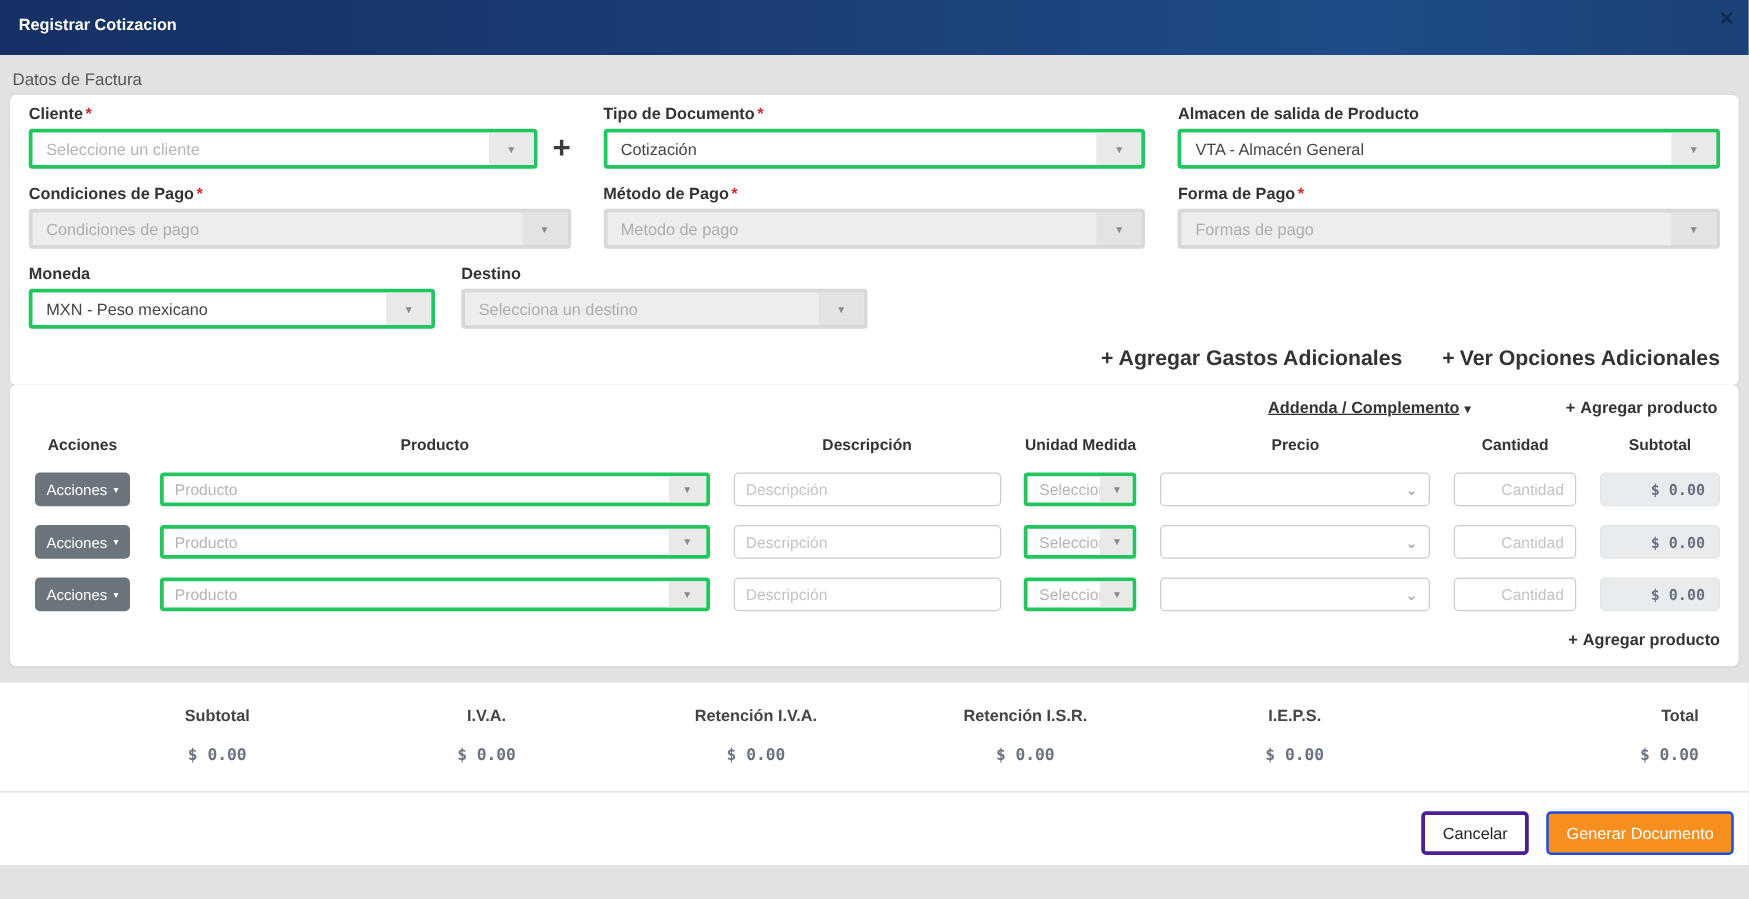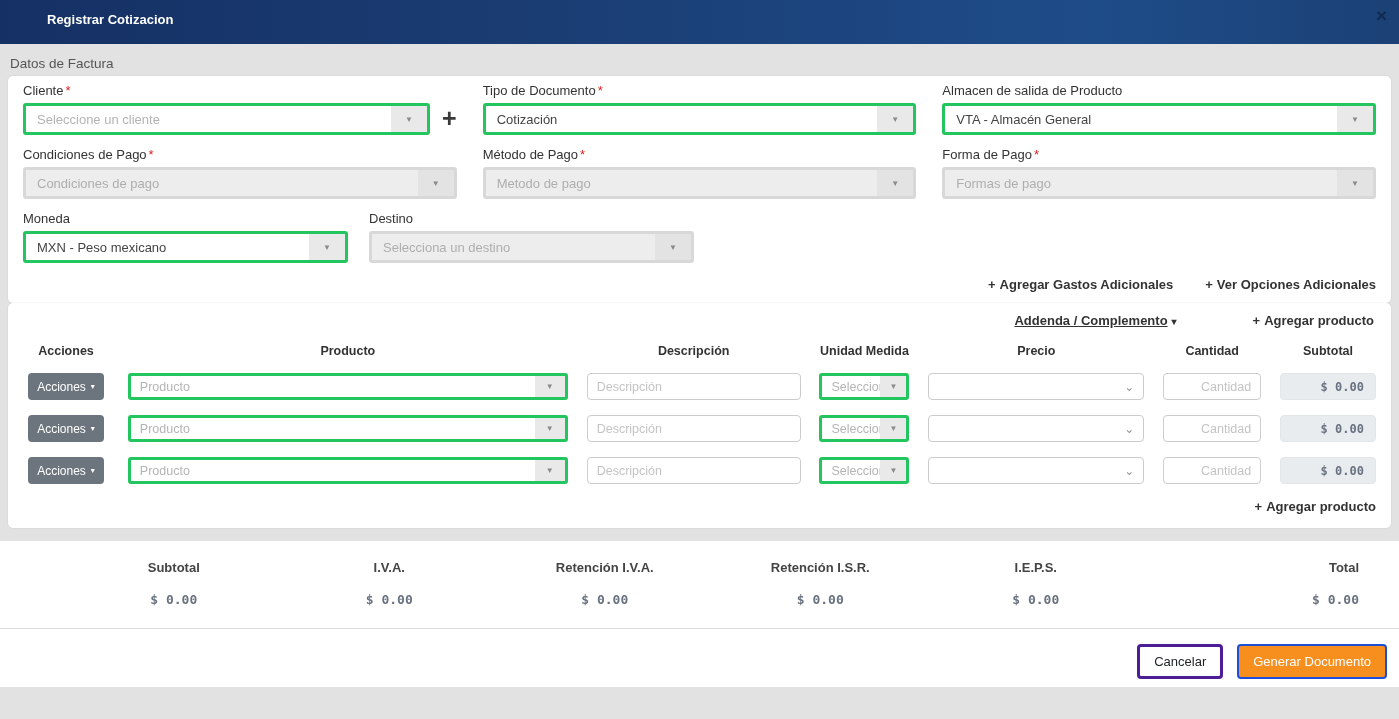--- a/index.html
+++ b/index.html
@@ -13,21 +13,21 @@
   }
   
   .modal-header {
     position: relative;
     height: 44px;
     background: linear-gradient(90deg, #153064 0%, #1a3d74 40%, #1e4c88 78%, #1b4176 100%);
     display: flex;
     align-items: center;
     padding: 0 15px 6px;
   }
-  .modal-title { color: #fff; font-weight: bold; font-size: 13px; margin-left: 32px; }
+  .modal-title { color: #fff; font-weight: bold; font-size: 13px; }
   .close-btn {
     position: absolute; top: 6px; right: 12px;
     color: #13294e; font-size: 19px; font-weight: bold; line-height: 1;
     cursor: pointer;
   }
   
   .modal-body { padding: 10px 8px 0; }
   .section-label { color: #555; font-size: 13.5px; margin: 2px 0 5px 2px; line-height: 15px; }
   .card {
     background: #fff;
@@ -36,21 +36,21 @@
   }
   .form-card { padding: 8px 15px 11px; }
   .grid3 {
     display: grid;
     grid-template-columns: 1fr 1fr 1fr;
     column-gap: 26px;
     row-gap: 13px;
   }
   .field-label {
     display: block;
-    font-size: 13px; font-weight: normal; color: #333;
+    font-size: 13px; font-weight: bold; color: #333;
     margin-bottom: 5px; line-height: 14px;
   }
   .req { color: #dd2222; margin-left: 2px; }
   .control-row { display: flex; align-items: center; gap: 12px; }
   
   .s2 {
     flex: 1;
     height: 32px;
     border: 3px solid #22c55e;
     border-radius: 3px;
@@ -74,21 +74,21 @@
   .s2.disabled .s2-text { color: #aeaeae; }
   .s2.disabled .s2-arrow { background: #e3e3e3; }
   .plus-btn {
     font-size: 25px; font-weight: bold; color: #3a3a3a;
     line-height: 1; cursor: pointer; padding-bottom: 2px;
   }
   .moneda-row { display: flex; gap: 21px; margin-top: 13px; }
   .moneda-row .half { width: 325px; }
   .links-row {
     display: flex; justify-content: flex-end; gap: 32px;
-    margin-top: 14px; font-weight: bold; font-size: 13px; color: #333;
+    margin-top: 14px; font-weight: bold; font-size: 17px; color: #333;
   }
   .link-plus { cursor: pointer; white-space: nowrap; }
   .link-plus .plus-ch { font-weight: bold; margin-right: 4px; }
   
   .products-label { margin-top: 10px; }
   .products-card { padding: 8px 15px 14px; }
   .addenda-row {
     display: flex; justify-content: flex-end; align-items: center; gap: 76px;
     font-weight: bold; font-size: 13px; color: #333;
     margin: 2px 2px 16px 0;

